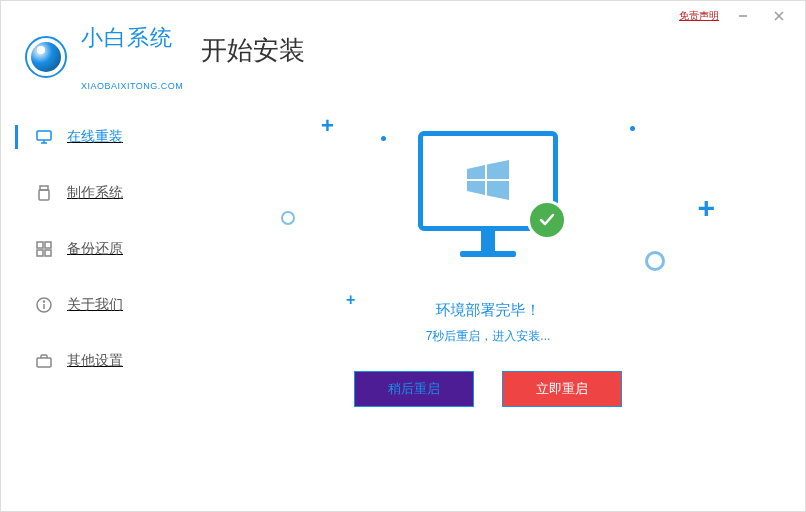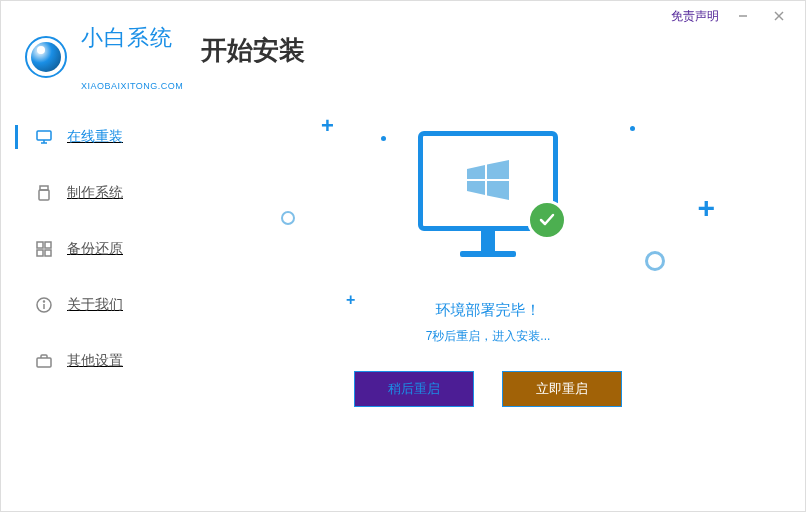--- a/index.html
+++ b/index.html
@@ -1,29 +1,29 @@
 <!DOCTYPE html>
 <html><head>
 <meta charset="utf-8">
 <style>
 * { margin: 0; padding: 0; box-sizing: border-box; font-family: "Microsoft YaHei", sans-serif; }
 body { width: 806px; height: 512px; background: #fff; border: 1px solid #ddd; position: relative; overflow: hidden; }
 
 .titlebar { position: absolute; top: 0; right: 0; height: 30px; display: flex; align-items: center; gap: 12px; padding-right: 14px; }
-.disclaimer { font-size: 12px; color: #4c1d95; cursor: pointer; }
+.disclaimer { font-size: 10px; color: #b91c1c; text-decoration: underline; cursor: pointer; }
 .winbtn { width: 24px; height: 24px; display: flex; align-items: center; justify-content: center; cursor: pointer; color: #999; }
 
 .header { position: absolute; top: 22px; left: 24px; display: flex; align-items: center; gap: 14px; }
 .logo { width: 42px; height: 42px; border-radius: 50%; border: 2px solid #1a8fe6; display: flex; align-items: center; justify-content: center; position: relative; }
 .logo-inner { width: 30px; height: 30px; border-radius: 50%; background: radial-gradient(circle at 30% 30%, #fff 0%, #1a8fe6 40%, #0b4a7a 100%); position: relative; }
 .logo-inner::before { content: ""; position: absolute; top: 4px; left: 6px; width: 8px; height: 8px; background: #fff; border-radius: 50%; }
 .brand { display: flex; flex-direction: column; }
 .brand-cn { font-size: 22px; color: #1a8fe6; font-weight: 500; letter-spacing: 1px; }
 .brand-en { font-size: 9px; color: #1a8fe6; letter-spacing: 0.5px; margin-top: 28px; }
-.page-title { position: absolute; top: 32px; left: 200px; font-size: 26px; color: #333; font-weight: 700; }
+.page-title { position: absolute; top: 32px; left: 200px; font-size: 26px; color: #333; font-weight: 400; }
 
 .sidebar { position: absolute; top: 108px; left: 14px; width: 160px; padding-left: 20px; text-decoration: underline; }
 .nav-item { height: 56px; display: flex; align-items: center; gap: 14px; cursor: pointer; color: #555; font-size: 14px; position: relative; }
 .nav-item.active { color: #1a8fe6; }
 .nav-item.active::before { content: ""; position: absolute; left: -20px; top: 16px; width: 3px; height: 24px; background: #1a8fe6; }
 .nav-icon { width: 18px; height: 18px; display: flex; align-items: center; justify-content: center; }
 
 .main { position: absolute; left: 200px; top: 100px; right: 30px; bottom: 30px; }
 .illus { position: relative; width: 100%; height: 200px; }
 .plus { position: absolute; color: #1a8fe6; font-weight: bold; }
@@ -35,21 +35,21 @@
 .base { width: 56px; height: 6px; background: #1a8fe6; border-radius: 2px; margin: 0 auto; }
 .check { position: absolute; right: -14px; bottom: -14px; width: 40px; height: 40px; background: #4caf50; border-radius: 50%; border: 3px solid #fff; display: flex; align-items: center; justify-content: center; color: #fff; }
 
 .status { text-align: center; }
 .status-title { color: #1a8fe6; font-size: 15px; margin-bottom: 8px; }
 .status-sub { color: #1a8fe6; font-size: 12px; }
 
 .actions { display: flex; justify-content: center; gap: 28px; margin-top: 26px; }
 .btn { width: 120px; height: 36px; display: flex; align-items: center; justify-content: center; font-size: 13px; cursor: pointer; }
 .btn-outline { border: 1px solid #1a8fe6; color: #1a8fe6; background: #4c1d95; }
-.btn-fill { background: #a16207; color: #fff; border: 1px solid #1a8fe6; }
+.btn-fill { background: #ef4444; color: #fff; border: 1px solid #1a8fe6; }
 </style>
 </head>
 <body>
 
 <div class="titlebar">
   <a class="disclaimer">免责声明</a>
   <div class="winbtn">
     <svg width="12" height="12" viewBox="0 0 12 12">
         <line x1="2" y1="6" x2="10" y2="6" stroke="currentColor" stroke-width="1.5"></line>
       </svg>

